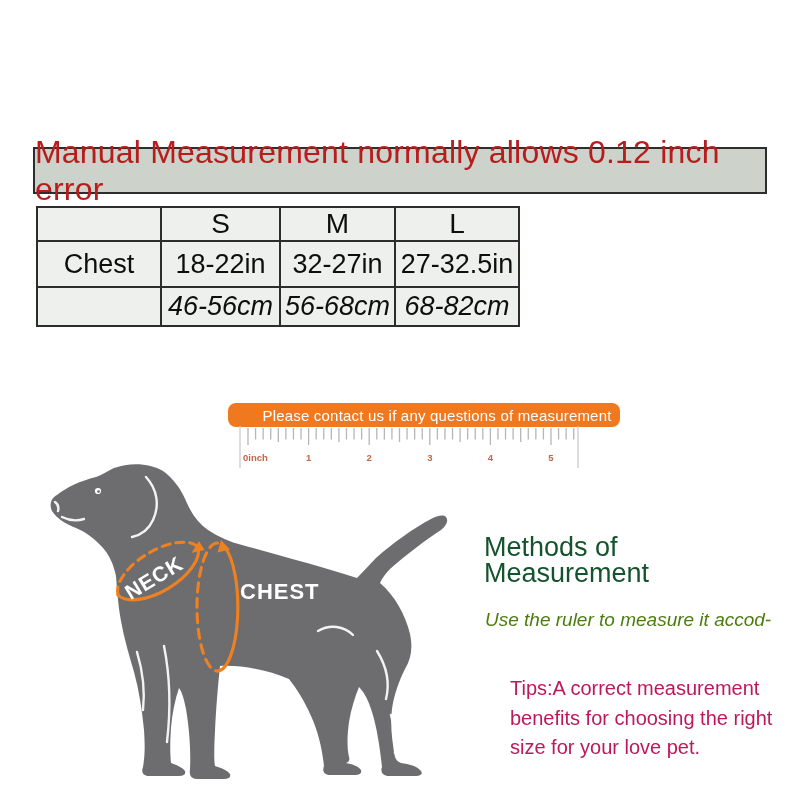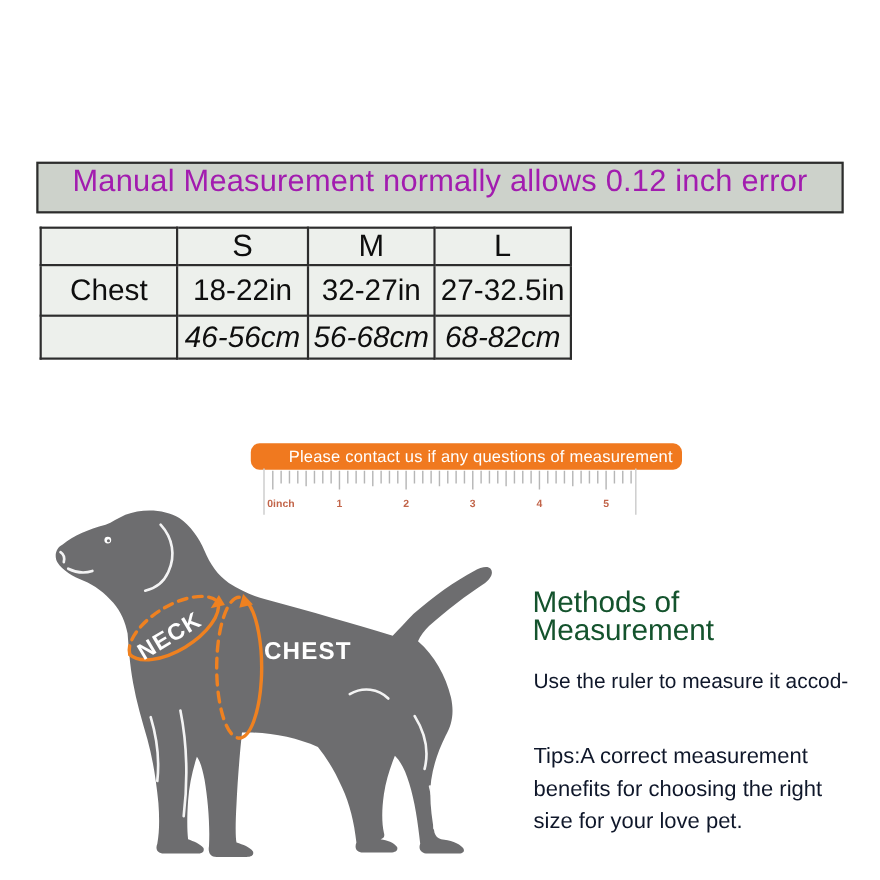--- a/index.html
+++ b/index.html
@@ -4,22 +4,22 @@
 <style>
   html,body{margin:0;padding:0;}
   body{
     width:800px;height:800px;position:relative;overflow:hidden;
     background:#ffffff;font-family:"Liberation Sans",sans-serif;color:#111;
   }
   
   .error-banner{
     position:absolute;left:33px;top:147px;width:730px;height:43px;
     background:#cdd2cb;border:2px solid #2d2d2d;
-    display:flex;align-items:flex-start;justify-content:center;
-    font-size:28px;color:#a21caf;letter-spacing:0.2px;
+    display:flex;align-items:center;justify-content:center;
+    font-size:32px;color:#b91c1c;letter-spacing:0.2px;
   }
   
   table.size{
     position:absolute;left:36px;top:206px;border-collapse:collapse;table-layout:fixed;width:482px;
   }
   table.size td{
     border:2px solid #2d2d2d;background:#edf0ec;text-align:center;vertical-align:middle;
     color:#0e0e0e;padding:0;overflow:hidden;
   }
   tr.hd td{height:32px;font-size:28px;}
@@ -27,22 +27,22 @@
   tr.r2 td{height:37px;font-size:27px;font-style:italic;}
   
   .contact-pill{
     position:absolute;left:228px;top:403px;width:366px;height:24px;border-radius:8px;
     background:#f0791f;color:#ffffff;display:flex;align-items:center;justify-content:center;
     font-size:15px;letter-spacing:0.2px;padding-left:26px;
   }
   .abs{position:absolute;}
   
   .info-title{position:absolute;left:484px;top:534px;font-size:27px;line-height:26px;color:#14532d;}
-  .info-body{position:absolute;left:485px;top:608px;font-size:19px;line-height:23.5px;color:#0f172a;}
-  .info-tips{position:absolute;left:485px;top:674px;font-size:20px;line-height:29.5px;color:#0f172a;}
+  .info-body{position:absolute;left:485px;top:608px;font-size:19px;line-height:23.5px;color:#4d7c0f;font-style:italic;}
+  .info-tips{position:absolute;left:510px;top:674px;font-size:20px;line-height:29.5px;color:#be185d;}
 </style>
 </head>
 <body>
 
 <div class="error-banner">
   <span>Manual Measurement normally allows 0.12 inch error</span>
 </div>
 
 <table class="size">
   <colgroup>

